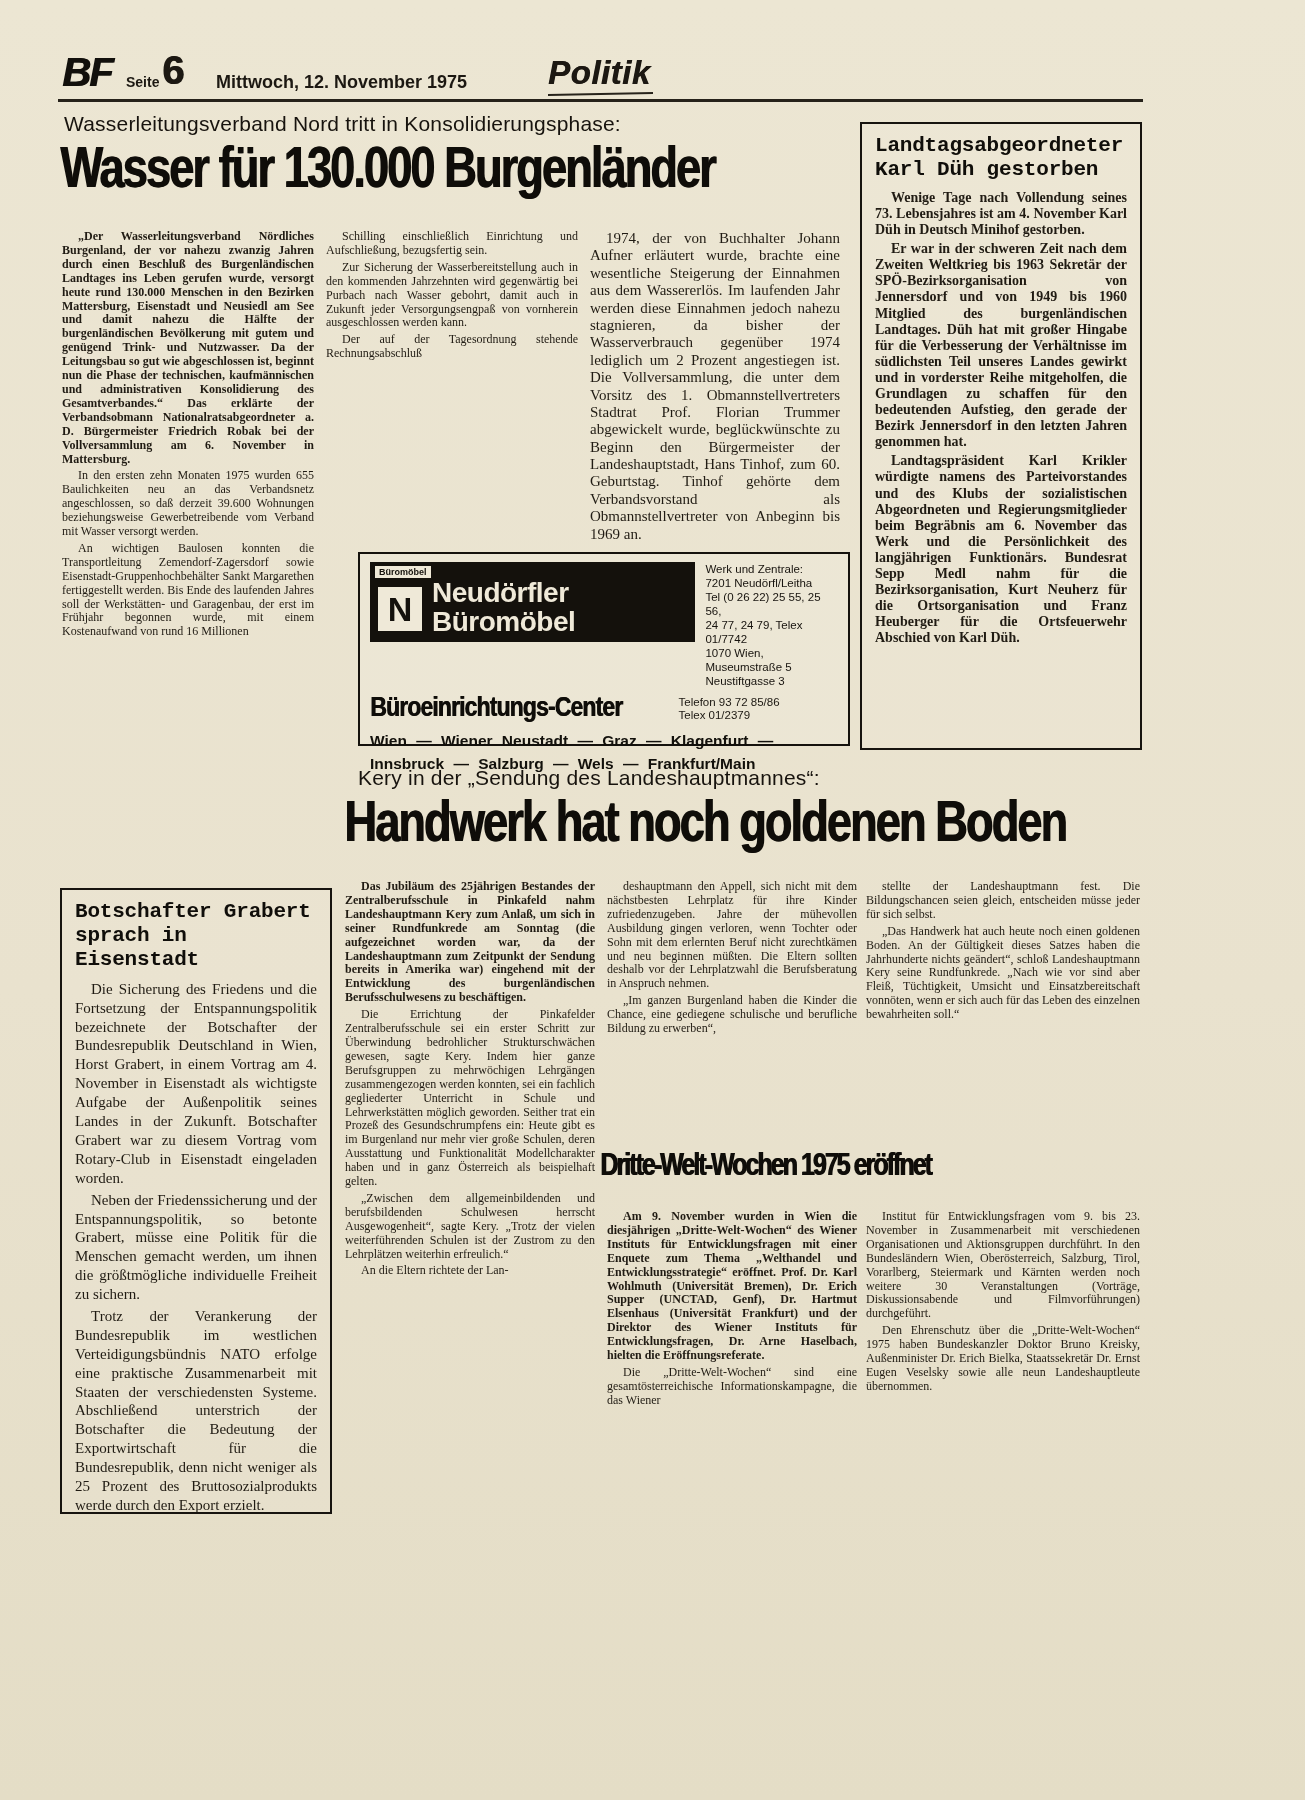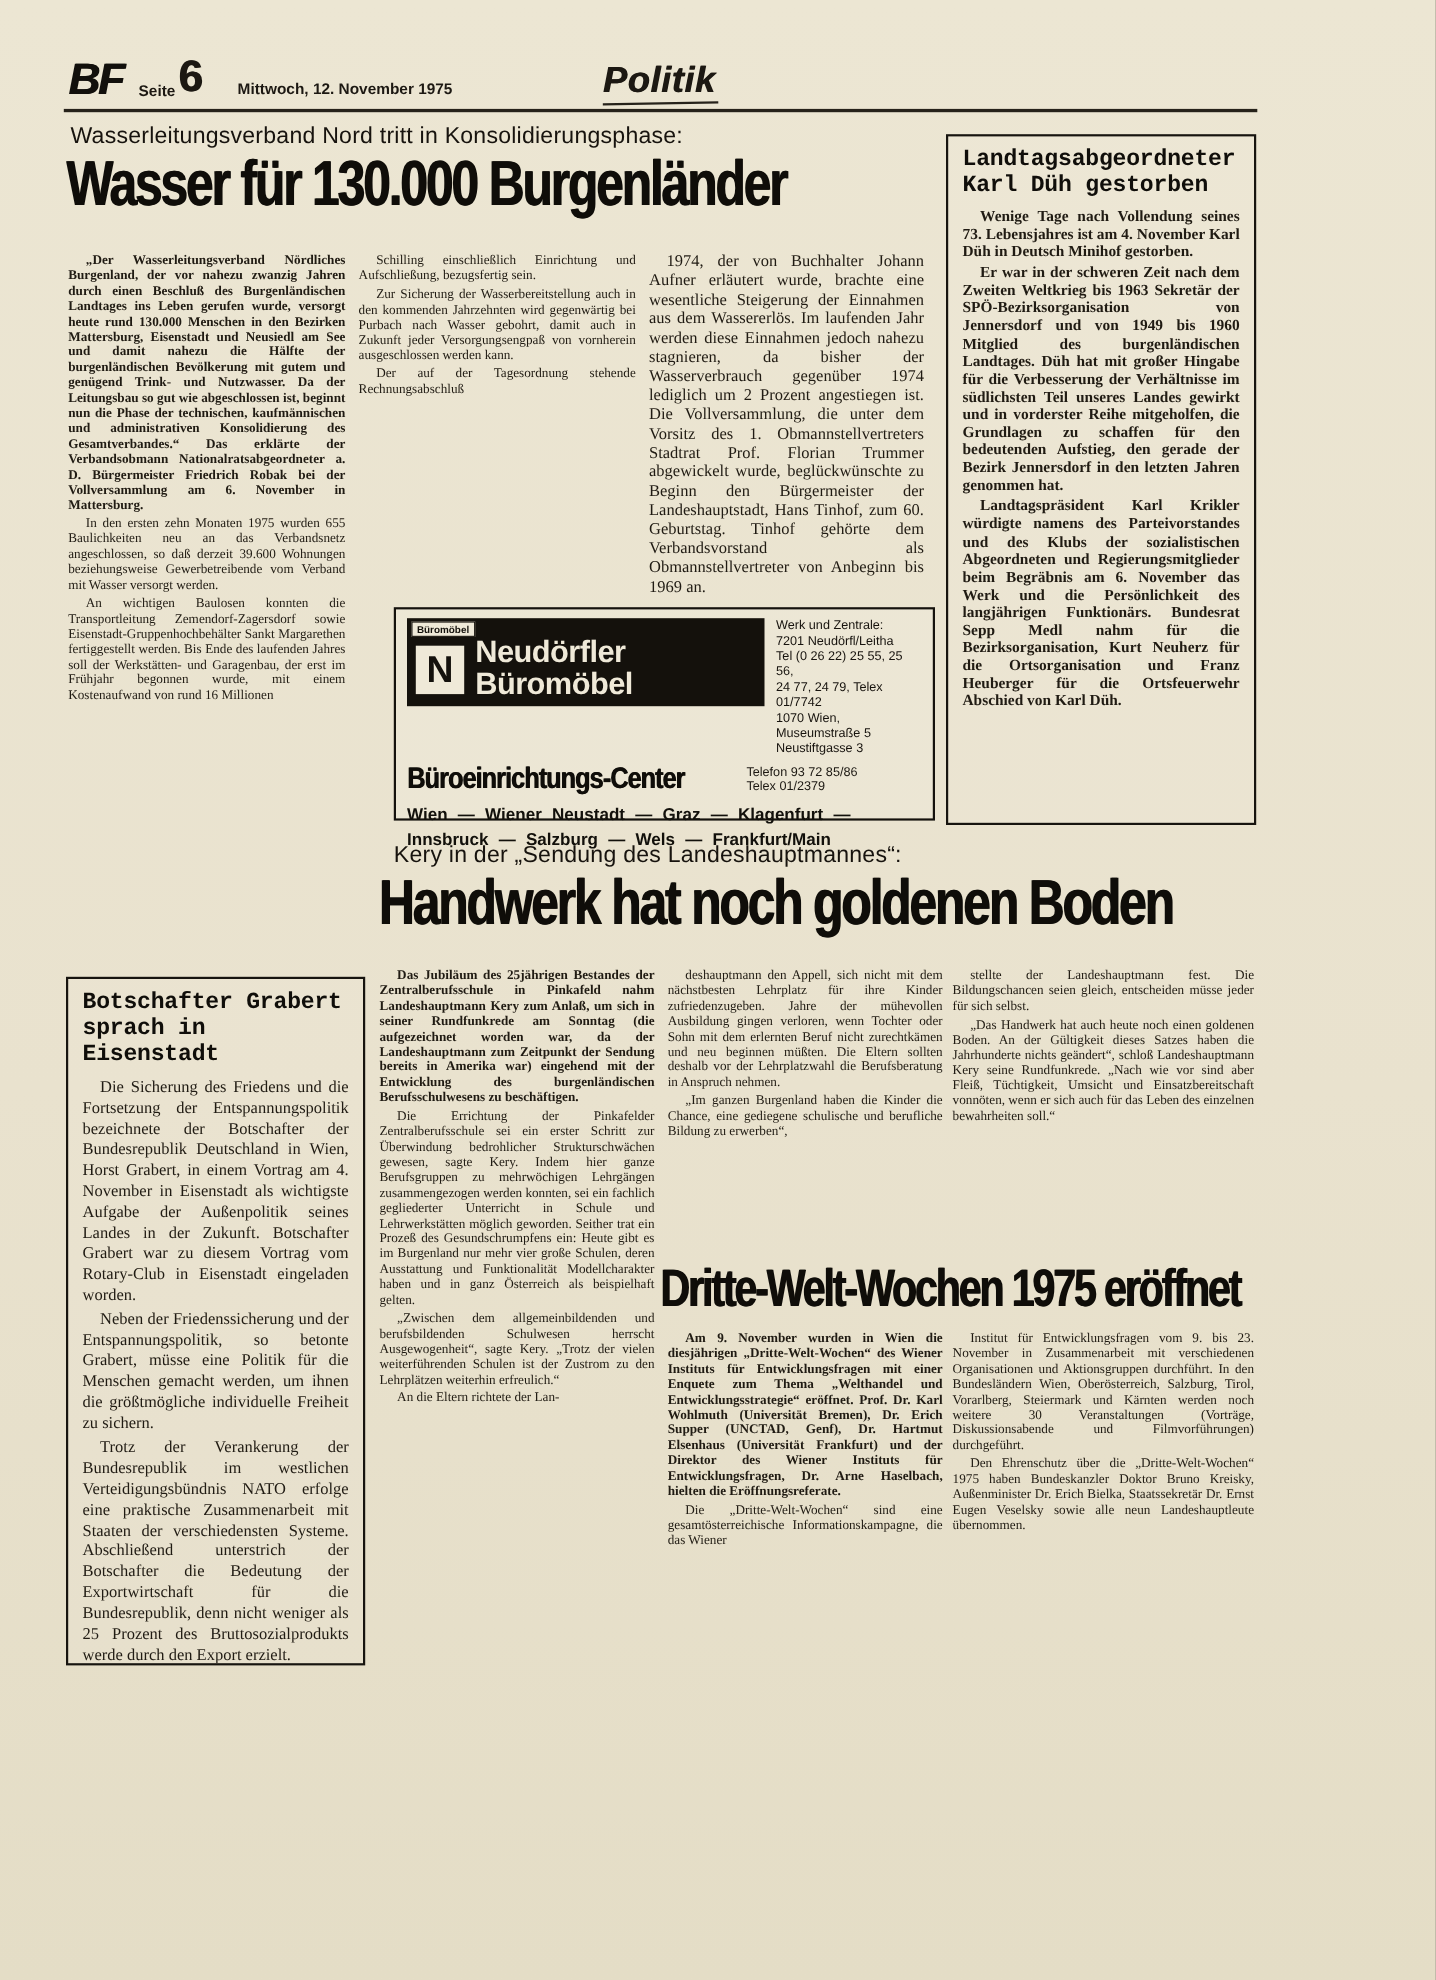--- a/index.html
+++ b/index.html
@@ -9,21 +9,21 @@
     font-family:"Liberation Serif", serif; color:#1c1812; overflow:hidden;
   }
   .abs { position:absolute; }
 
   
   .mast-logo { font-family:"Liberation Sans",sans-serif; font-weight:bold; font-style:italic;
     font-size:40px; letter-spacing:-2px; color:#12100c; text-shadow:1px 0 0 currentColor; }
   .mast-seite { font-family:"Liberation Sans",sans-serif; font-weight:bold; font-size:14px; }
   .mast-num { font-family:"Liberation Sans",sans-serif; font-weight:bold; font-size:40px;
     text-shadow:1px 0 0 currentColor; }
-  .mast-date { font-family:"Liberation Sans",sans-serif; font-weight:bold; font-size:14px;text-align:center; }
+  .mast-date { font-family:"Liberation Sans",sans-serif; font-weight:bold; font-size:18px;text-align:center; }
   .mast-section { font-family:"Liberation Sans",sans-serif; font-weight:bold; font-style:italic;
     font-size:33px; letter-spacing:0.5px; text-shadow:0.6px 0 0 currentColor; }
   .rule { background:#26221a; }
 
   
   .kicker { font-family:"Liberation Sans",sans-serif; font-size:21px; color:#17130e; letter-spacing:0.2px; }
   .hl { font-family:"Liberation Sans",sans-serif; font-weight:bold; color:#0f0d09; line-height:1; }
   .cond { display:inline-block; transform:scaleX(0.78); transform-origin:left center;
     white-space:nowrap; letter-spacing:-2.5px; text-shadow:1.2px 0 0 currentColor; }
 
@@ -171,21 +171,21 @@
   </div>
   <div class="abs serif-body clip" style="left:607px; top:880px; width:250px; max-height:262px;">
       <p>deshauptmann den Appell, sich nicht mit dem nächstbesten Lehrplatz für ihre Kinder zufriedenzugeben. Jahre der mühevollen Ausbildung gingen verloren, wenn Tochter oder Sohn mit dem erlernten Beruf nicht zurechtkämen und neu beginnen müßten. Die Eltern sollten deshalb vor der Lehrplatzwahl die Berufsberatung in Anspruch nehmen.</p>
       <p>„Im ganzen Burgenland haben die Kinder die Chance, eine gediegene schulische und berufliche Bildung zu erwerben“,</p>
     </div>
   <div class="abs serif-body" style="left:866px; top:880px; width:274px;">
       <p>stellte der Landeshauptmann fest. Die Bildungschancen seien gleich, entscheiden müsse jeder für sich selbst.</p>
       <p>„Das Handwerk hat auch heute noch einen goldenen Boden. An der Gültigkeit dieses Satzes haben die Jahrhunderte nichts geändert“, schloß Landeshauptmann Kery seine Rundfunkrede. „Nach wie vor sind aber Fleiß, Tüchtigkeit, Umsicht und Einsatzbereitschaft vonnöten, wenn er sich auch für das Leben des einzelnen bewahrheiten soll.“</p>
     </div>
 
-  <div class="abs hl" style="left:600px; top:1148px; font-size:48px;">
+  <div class="abs hl" style="left:600px; top:1148px; font-size:32px;">
     <span class="cond">Dritte-Welt-Wochen 1975 eröffnet</span>
   </div>
   <div class="abs serif-body" style="left:607px; top:1210px; width:250px;">
     <div class="bold-body">
         <p>Am 9. November wurden in Wien die diesjährigen „Dritte-Welt-Wochen“ des Wiener Instituts für Entwicklungsfragen mit einer Enquete zum Thema „Welthandel und Entwicklungsstrategie“ eröffnet. Prof. Dr. Karl Wohlmuth (Universität Bremen), Dr. Erich Supper (UNCTAD, Genf), Dr. Hartmut Elsenhaus (Universität Frankfurt) und der Direktor des Wiener Instituts für Entwicklungsfragen, Dr. Arne Haselbach, hielten die Eröffnungsreferate.</p>
       </div>
     <div>
         <p>Die „Dritte-Welt-Wochen“ sind eine gesamtösterreichische Informationskampagne, die das Wiener</p>
       </div>
   </div>

